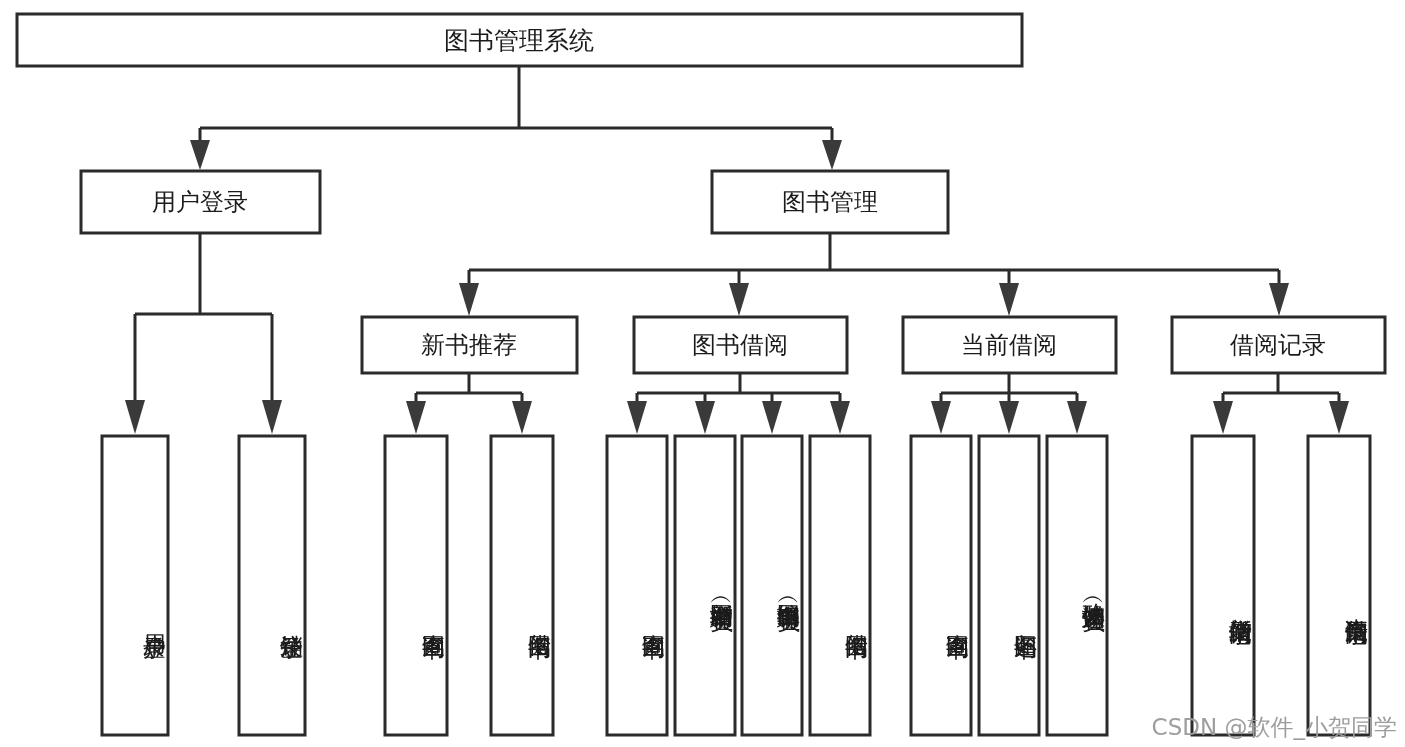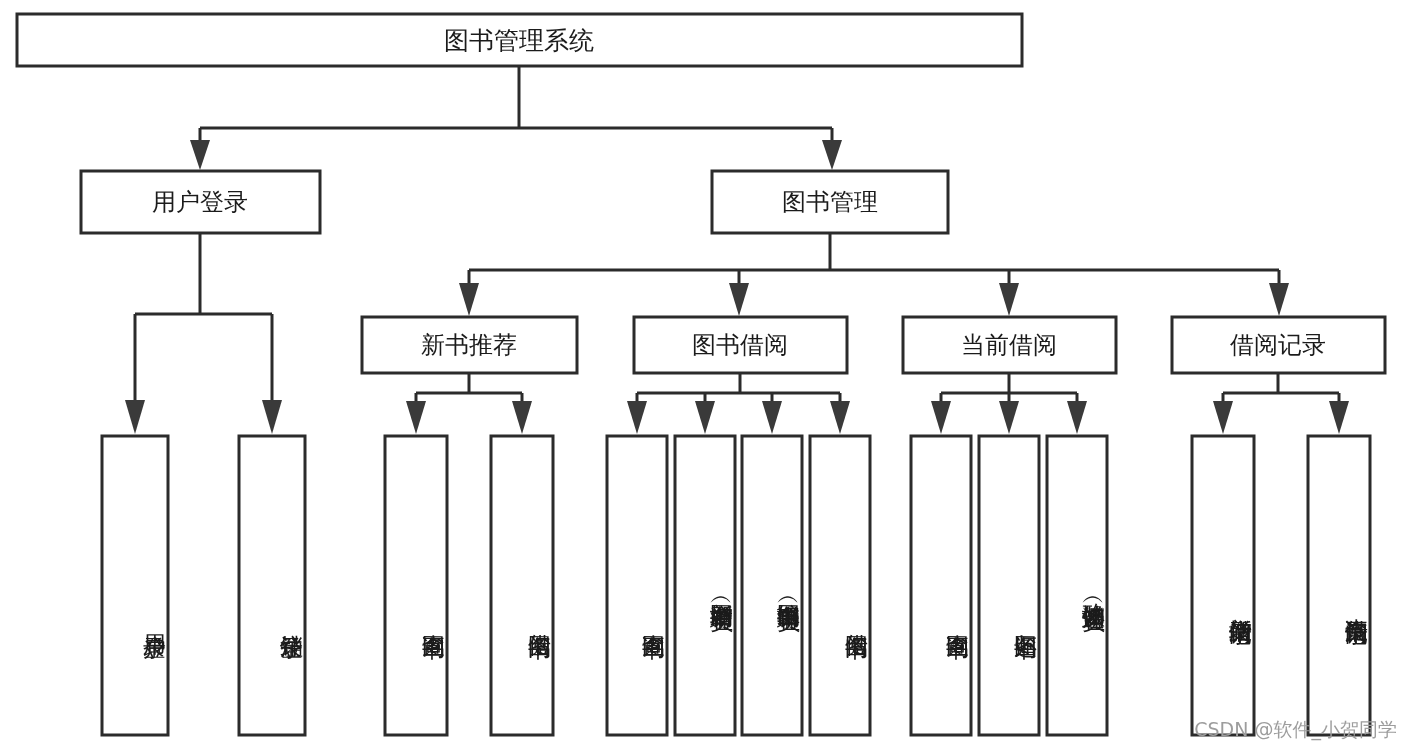--- a/index.html
+++ b/index.html
@@ -69,21 +69,21 @@
     writing-mode: vertical-rl;
     text-orientation: upright;
     letter-spacing: 1px;
     white-space: nowrap;
     pointer-events: none;
   }
   .watermark {
     position: absolute;
     right: 8px;
     bottom: 4px;
-    font-size: 19px;
+    font-size: 23px;
     color: #9d9d9d;
     font-family: "DejaVu Sans", "Liberation Sans", sans-serif;
     white-space: nowrap;
   }
 </style>
 </head>
 <body>
 
 <div id="diagram-root">
 

